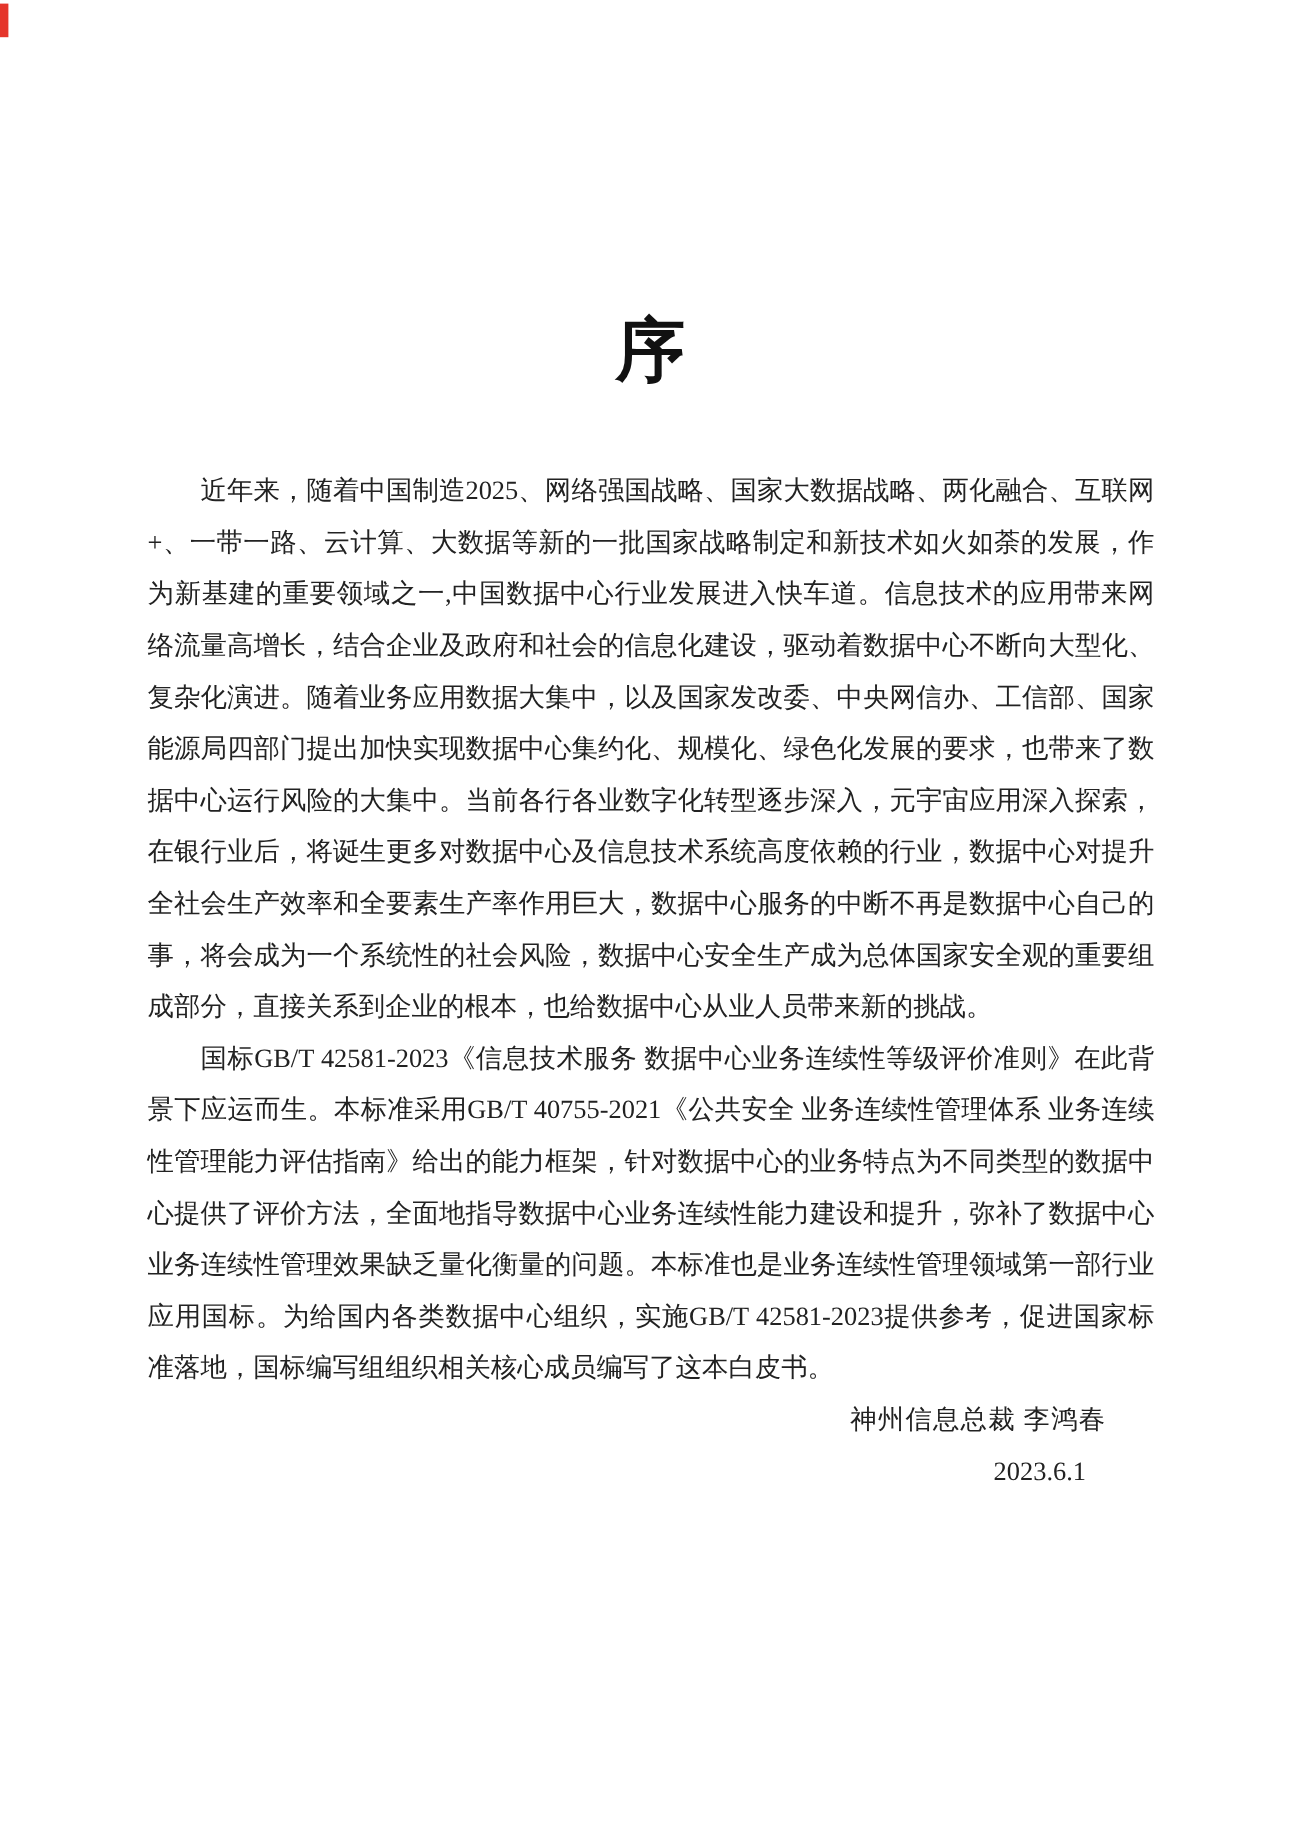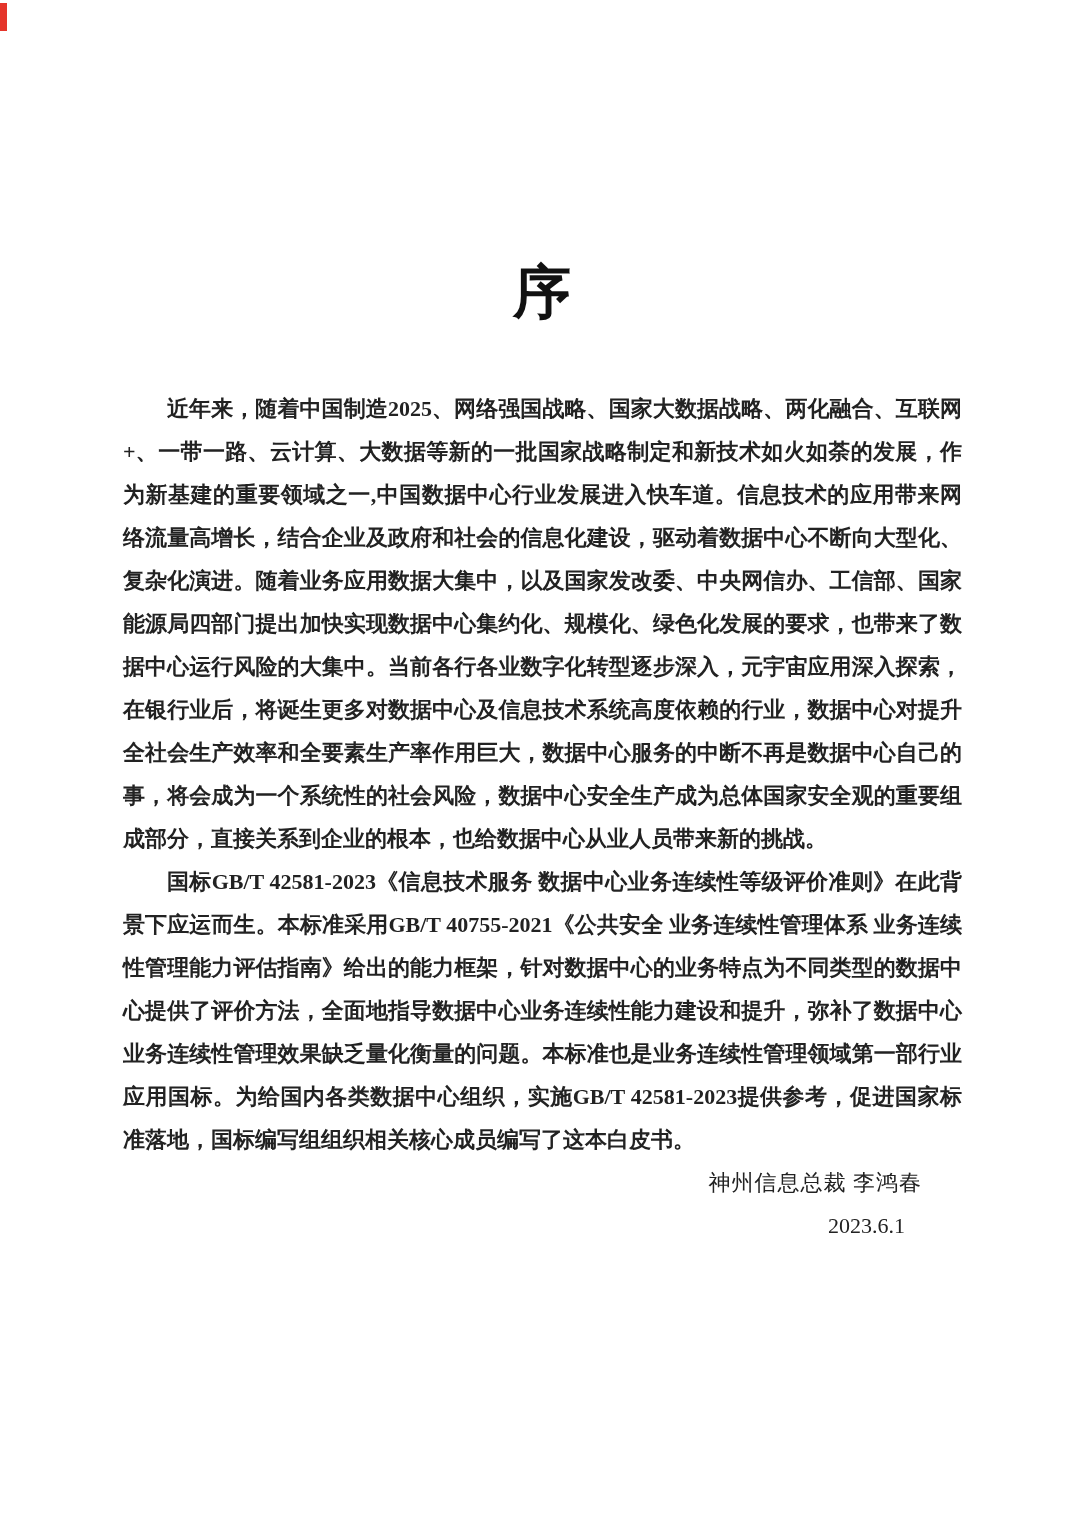--- a/index.html
+++ b/index.html
@@ -42,21 +42,20 @@
     text-align: justify;
     text-justify: inter-ideograph;
     color: #222222;
   }
   .doc-body p {
     margin: 0;
     padding: 0;
     text-indent: 2em;
     text-align-last: left;
     word-break: break-all;
-    font-weight: bold;
   }
   .signature-block {
     margin: 0;
     font-size: 22px;
     line-height: 43px;
     color: #222222;
   }
   .signature-name {
     text-align: right;
     padding-right: 40px;

